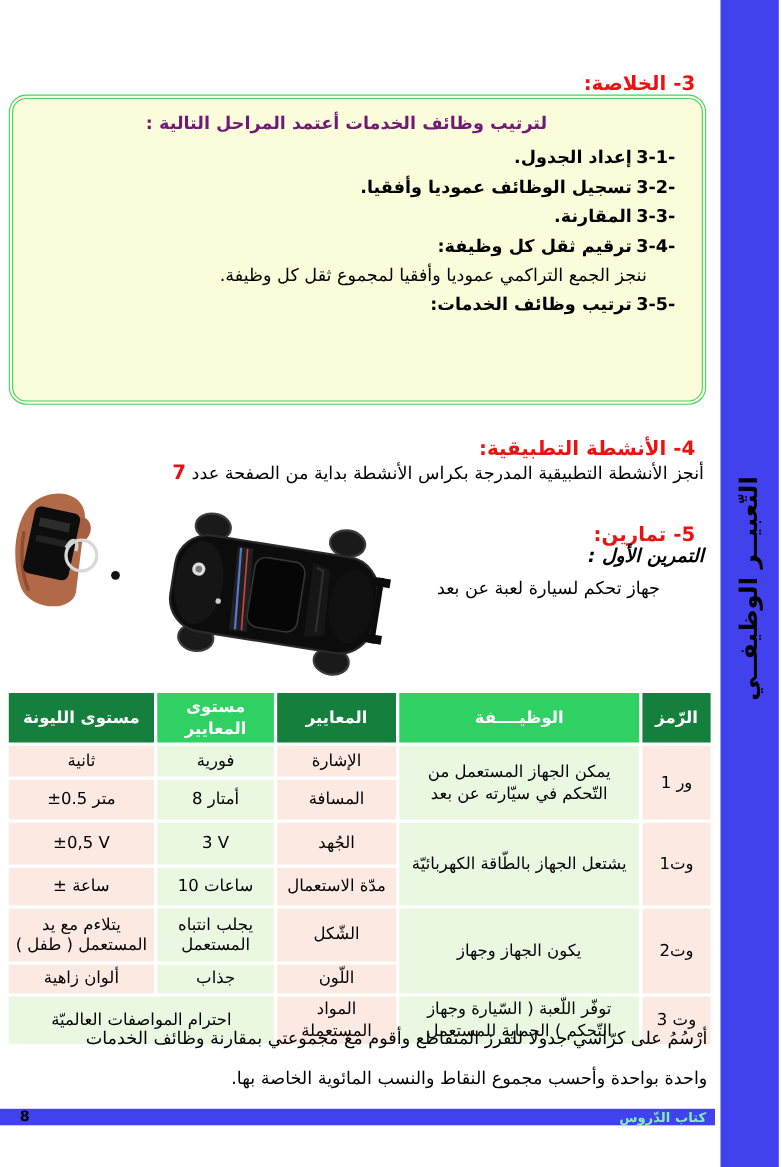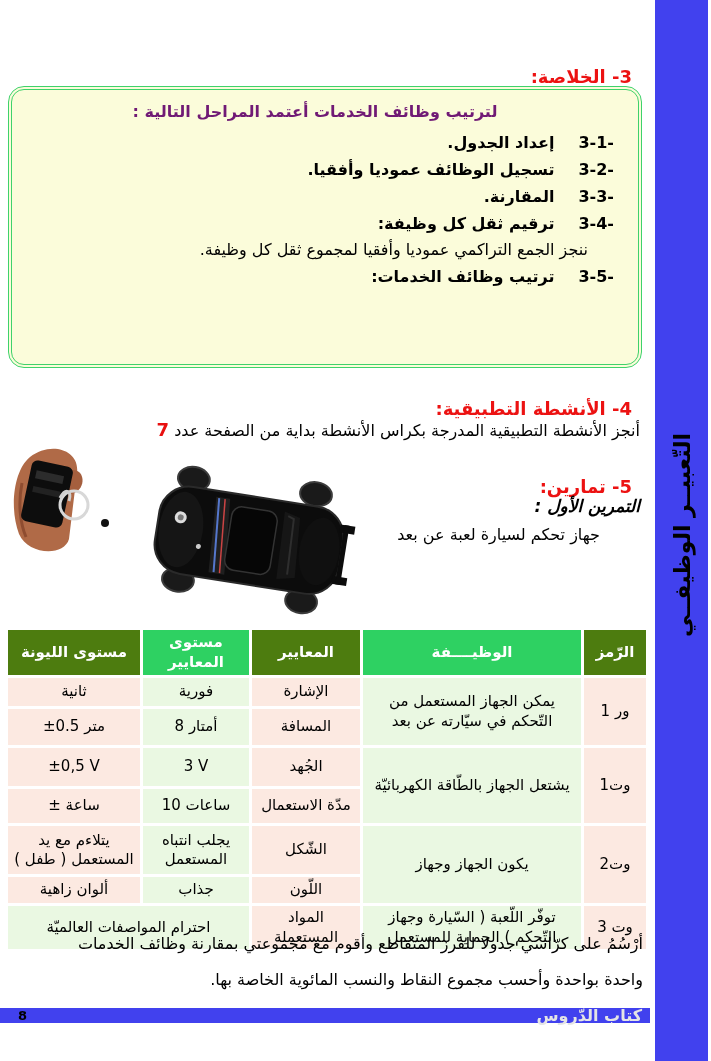--- a/index.html
+++ b/index.html
@@ -26,21 +26,21 @@
   #h-exercises  { top:460px; right:79px; }
 
   
   #summary-box {
     left:8px; top:86px; width:634px; height:282px;
     background:#fbfcda; border:4px double #3ed26b; border-radius:16px;
     padding:8px 24px 8px 14px; direction:rtl;
   }
   .box-title { color:#701a75; font-weight:bold; font-size:16px; text-align:center; margin:4px 10px 8px 0; }
   .step { font-weight:bold; font-size:16px; line-height:27px; text-align:right; }
-  .step-num { direction:ltr; unicode-bidi:bidi-override; margin-left:24px; }
+  .step-num { direction:ltr; unicode-bidi:bidi-override; margin-left:4px; }
   .note { font-weight:normal; font-size:16px; line-height:26px; text-align:right; }
   .note-indent { padding-right:26px; }
 
   
   #act-line { top:419px; right:71px; direction:rtl; font-size:16px; }
   .page-ref { color:#e81010; font-weight:bold; font-size:18px; }
 
   
   #ex-label   { top:496px; right:71px;  direction:rtl; font-weight:bold; font-size:17px;font-style:italic; }
   #ex-caption { top:525px; right:111px; direction:rtl; font-size:16px; }
@@ -48,39 +48,39 @@
   
   #photo-remote { left:8px;   top:443px; width:106px; height:142px; }
   #photo-car    { left:140px; top:458px; width:218px; height:166px; }
 
   
   #criteria-table {
     top:627px; left:5px; border-collapse:separate; border-spacing:3px;
     direction:rtl; font-size:15px; text-align:center; line-height:1.3;
   }
   #criteria-table th { font-weight:bold; color:#fff; font-size:15px; padding:3px 2px; }
-  .th-or { background:#4d7c0f; }
+  .th-or { background:#15803d; }
   .th-gr { background:#2ed162; }
   #criteria-table td { padding:2px 4px; vertical-align:middle; }
   .c-pink  { background:#fce9e1; }
   .c-green { background:#eaf8e2; }
   .ltr { direction:ltr; }
 
   
   #closing { top:934px; right:68px; left:10px; direction:rtl; text-align:right; font-size:16px; }
   #closing .cl-line { line-height:20px; }
   #closing .cl-line + .cl-line { margin-top:16px; }
 
   
   #footer {
     left:0; top:1008px; width:650px; height:15px; background:#4141ee;
     display:flex; align-items:center; justify-content:space-between;
     direction:rtl; padding:0 8px 0 18px;
   }
-  #footer-title { font-weight:bold; font-size:16px; color:#e5e5e5; }
+  #footer-title { font-weight:bold; font-size:12px; color:#86efac; }
   #footer-page  { font-weight:bold; font-size:13px; color:#000; }
 </style>
 </head>
 <body>
 
 <div id="side-strip" class="abs">
   <div id="side-strip-label">التّعبيــر الوظيفــي</div>
 </div>
 
 <div id="h-summary" class="abs red-heading">3- الخلاصة:</div>

